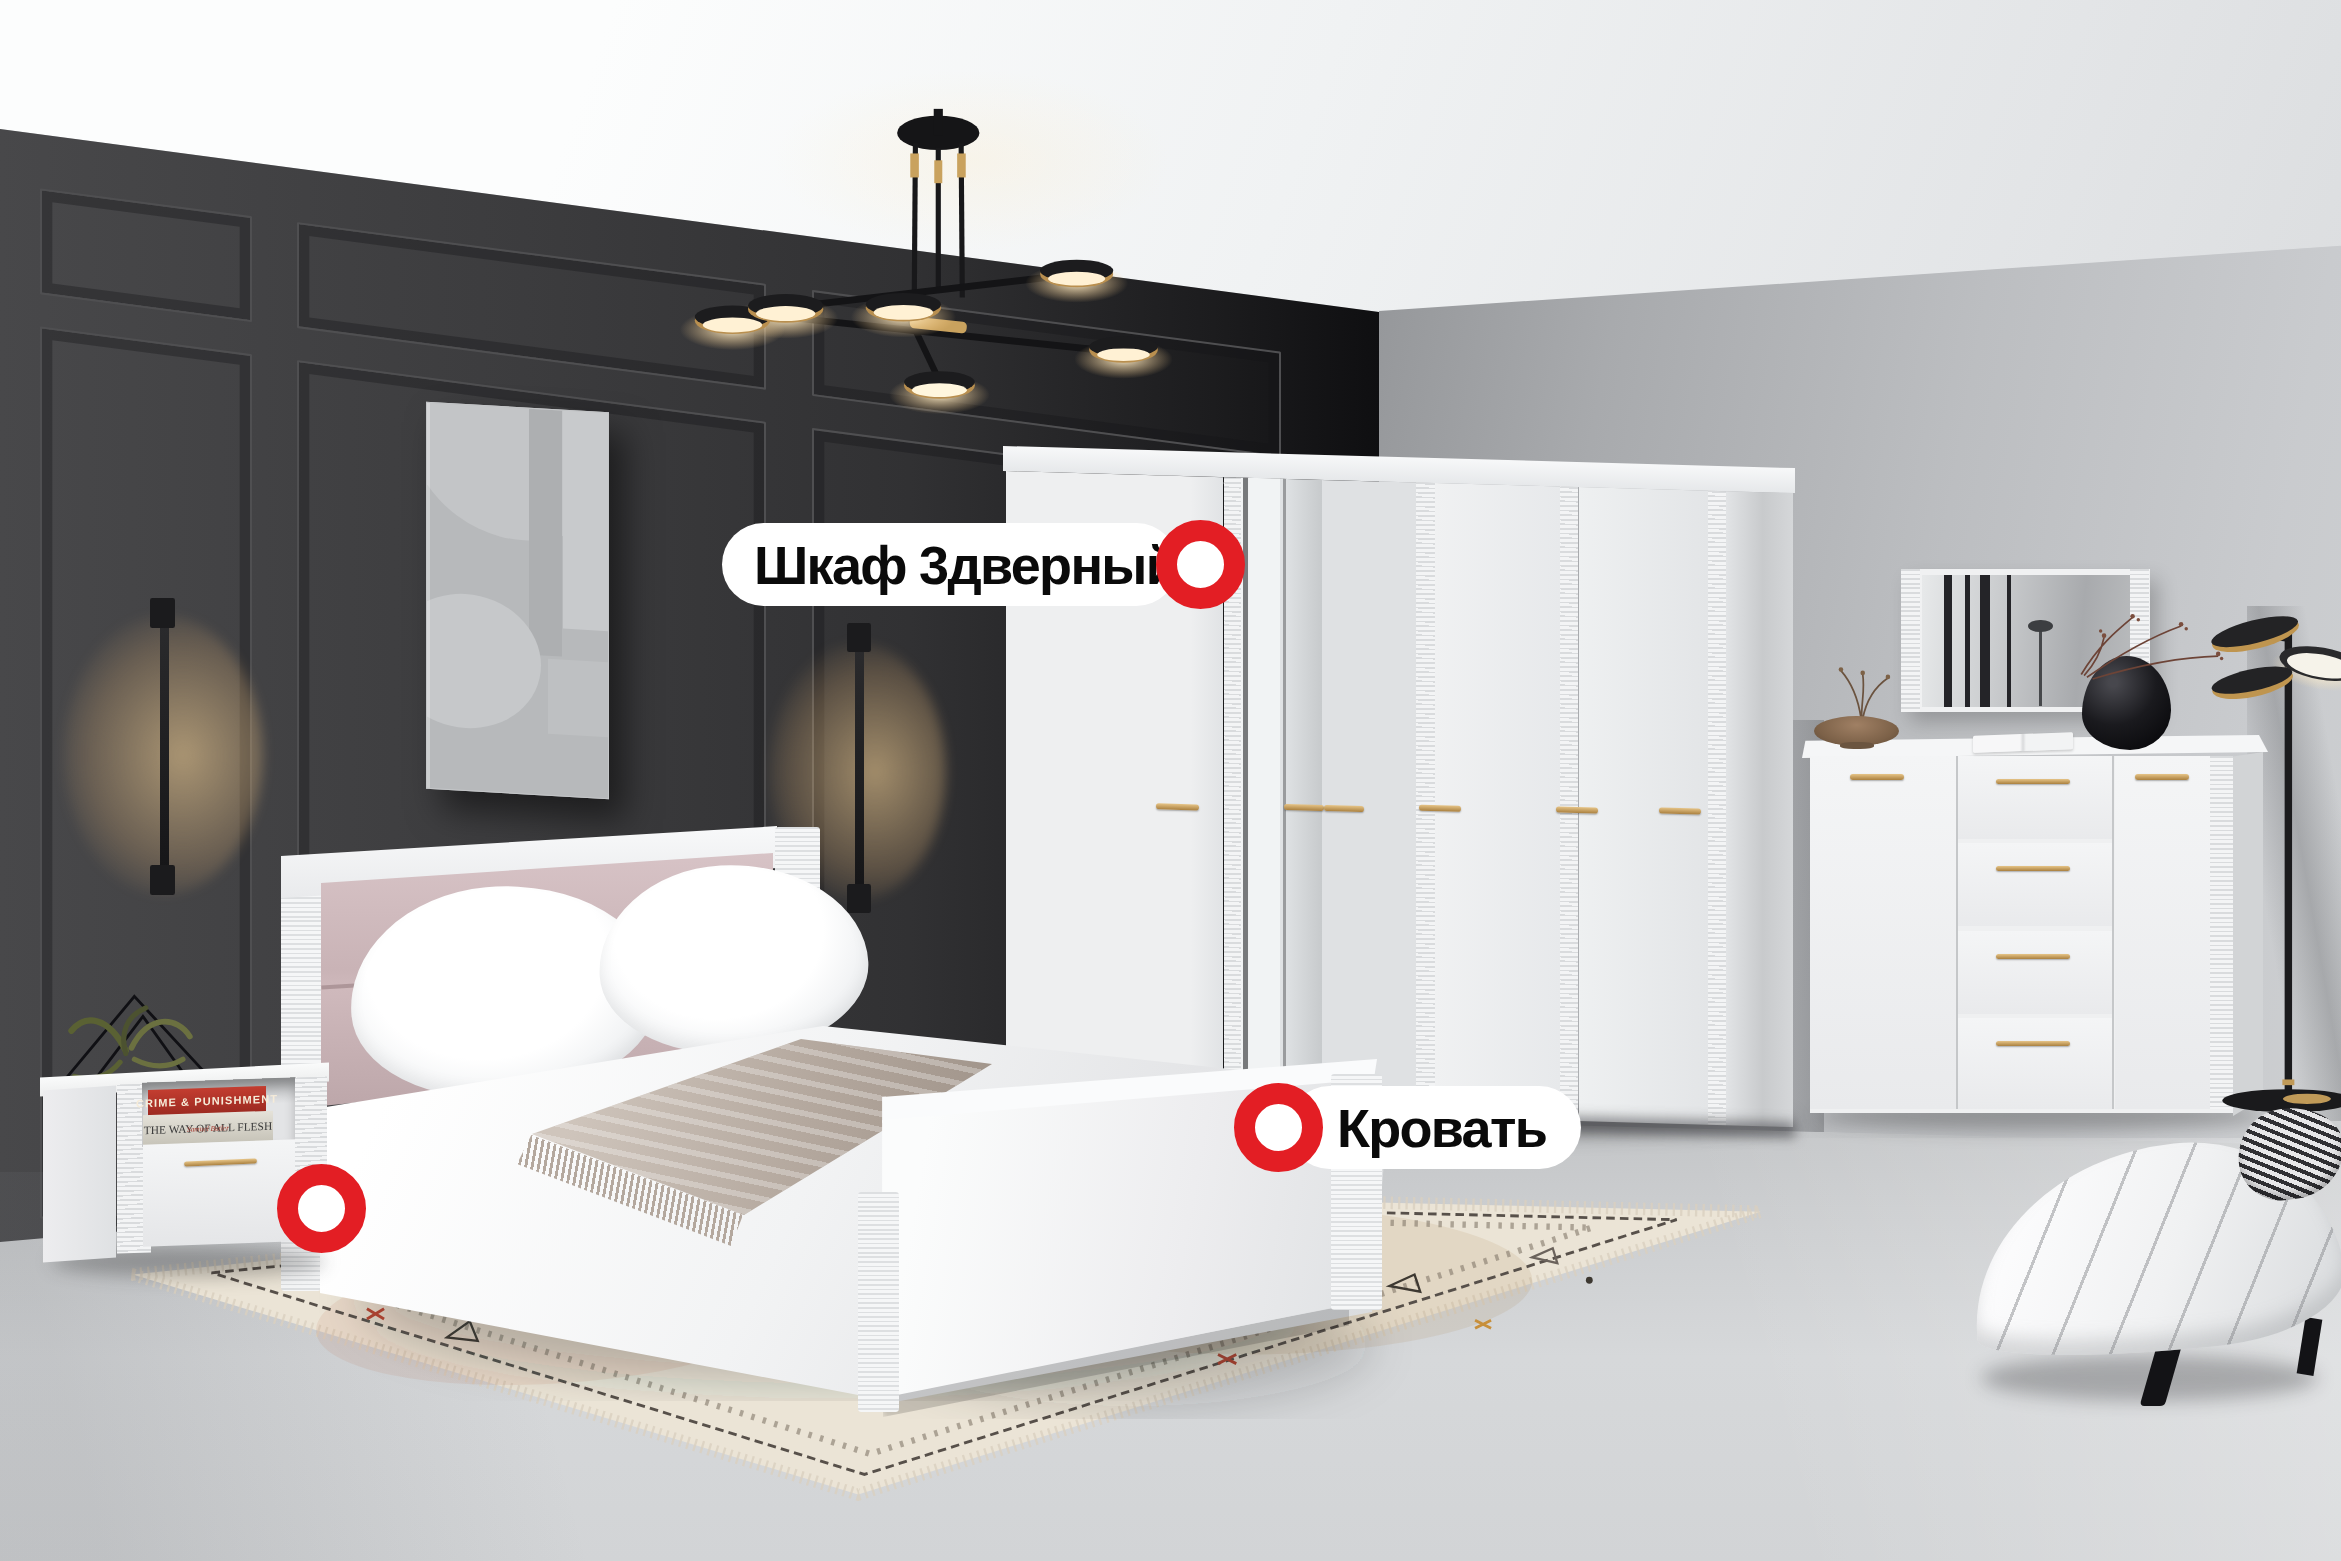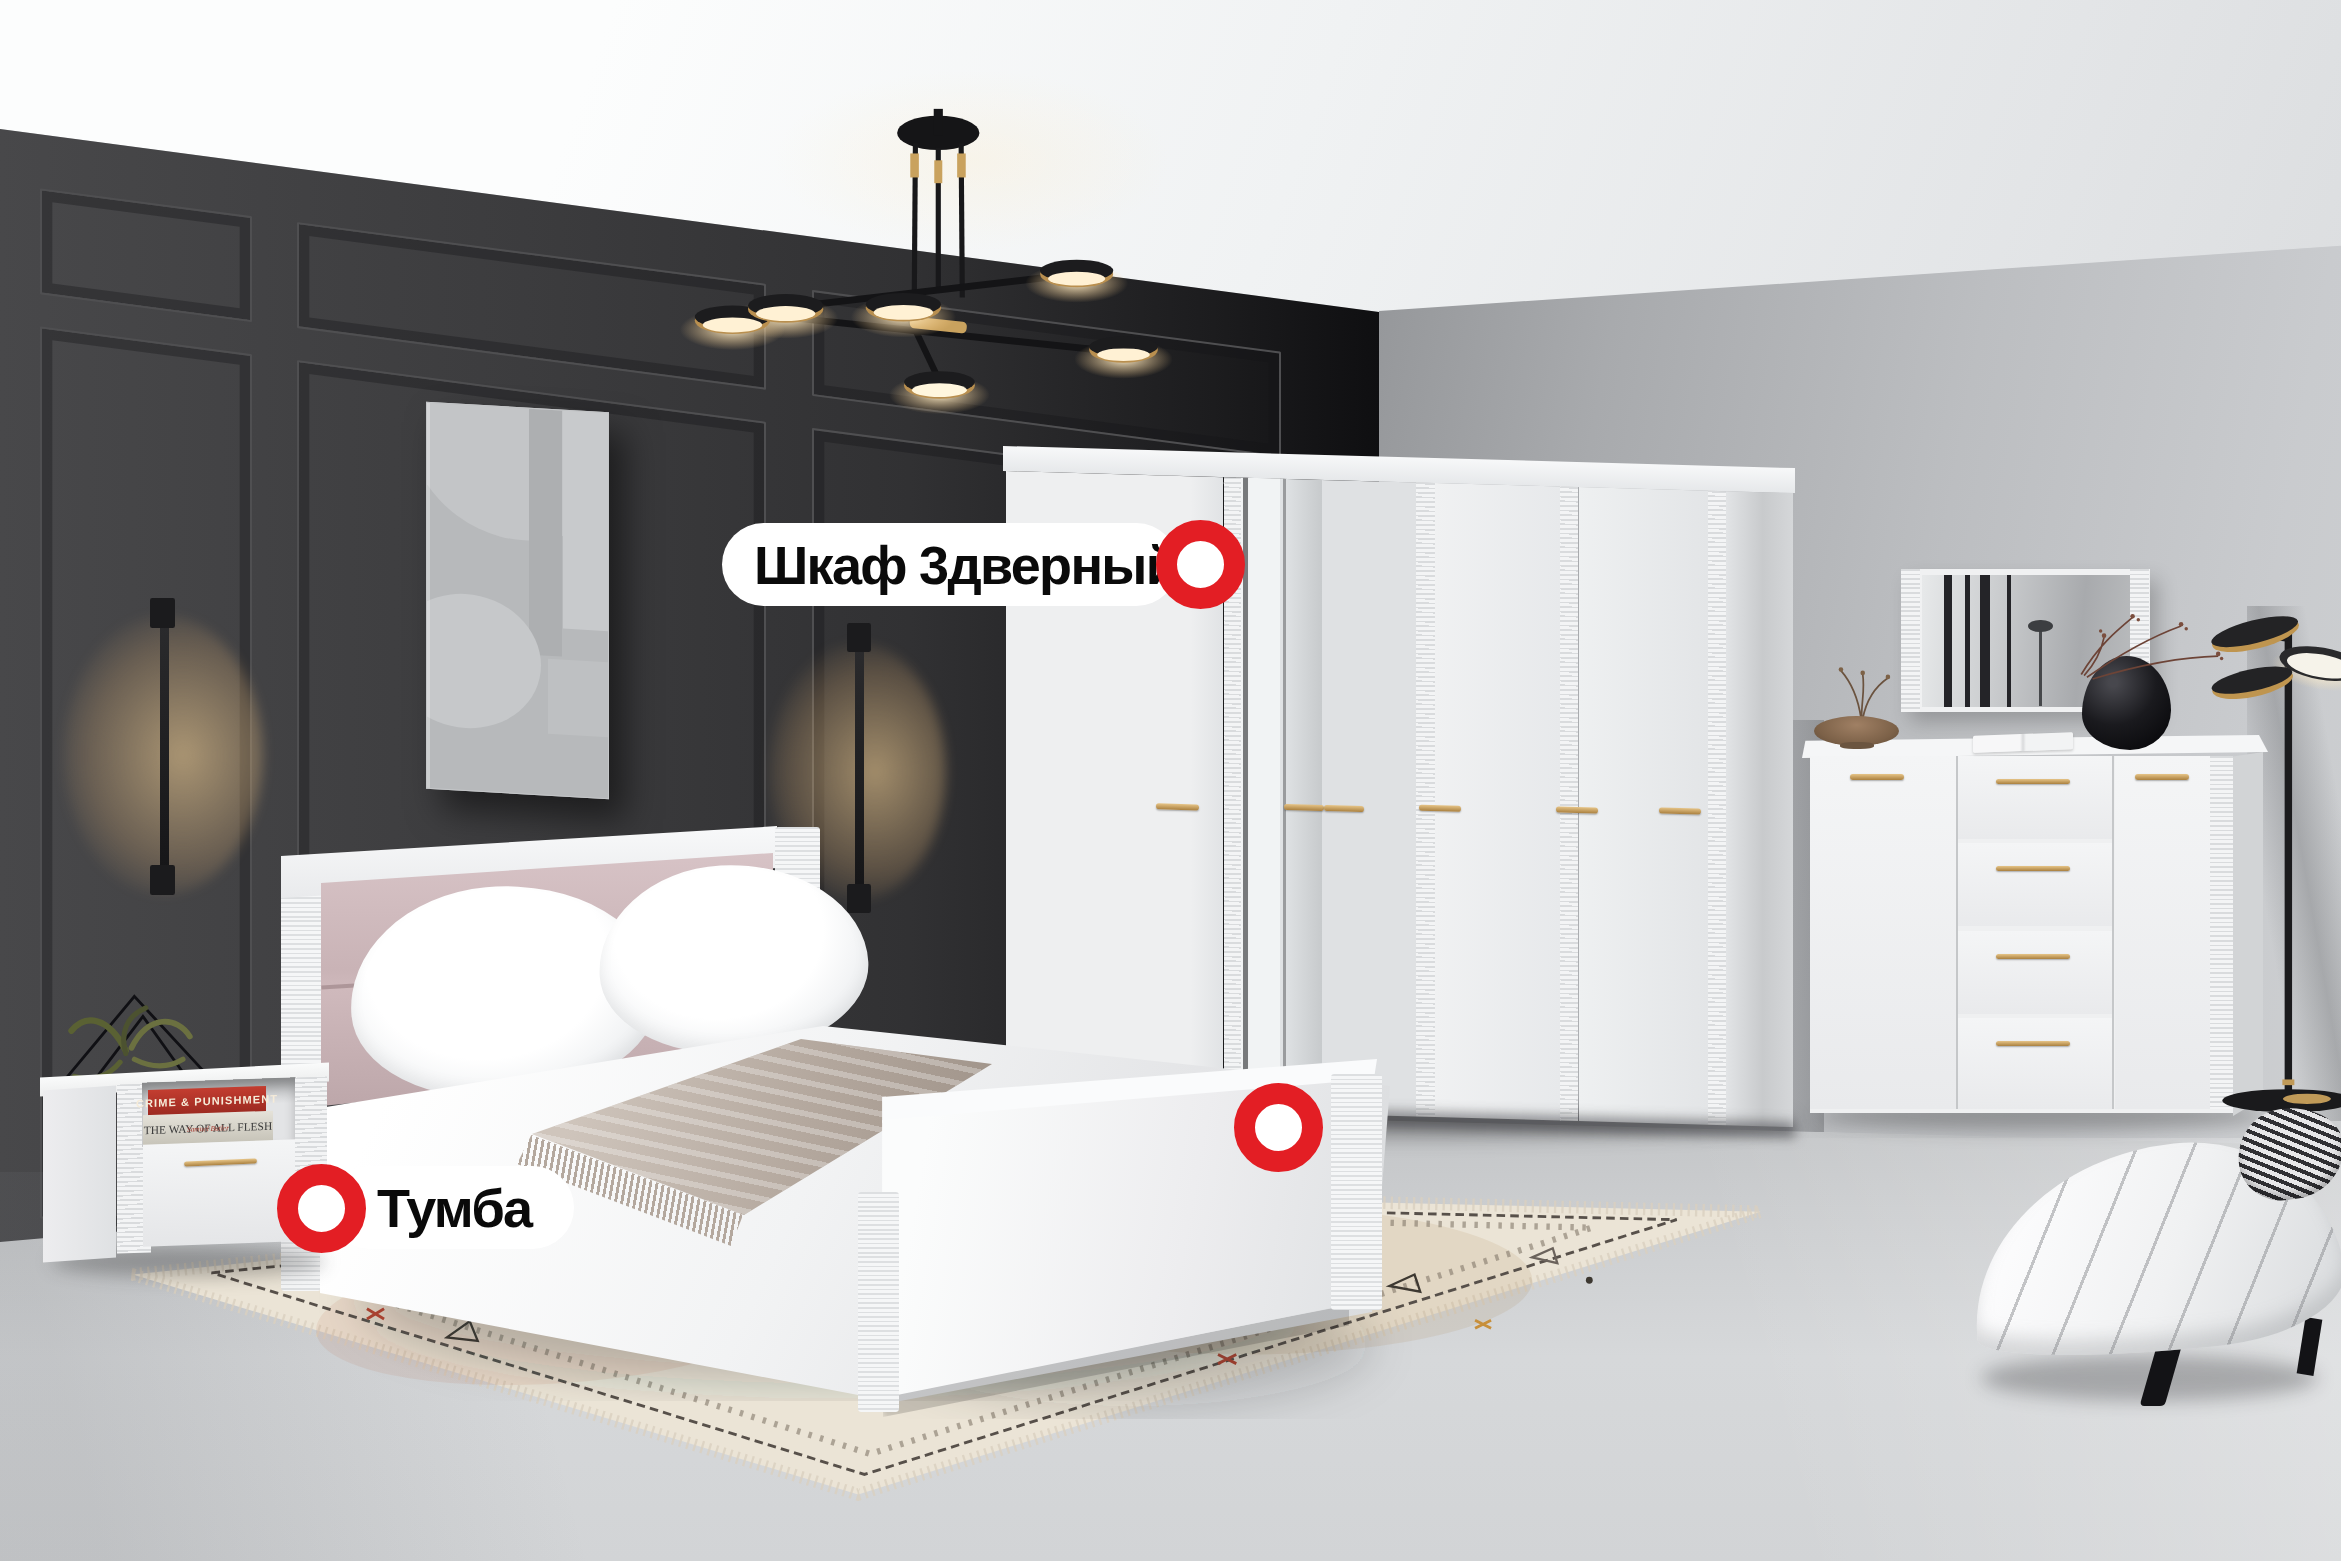--- a/index.html
+++ b/index.html
@@ -436,21 +436,21 @@
   <div class="chaise-seat">
     <div class="chaise-seams"></div>
   </div>
   <div class="blanket"></div>
 
   <div class="pill" style="left:722px;top:523px;width:456px;padding-left:32px">
     <span>Шкаф 3дверный</span>
   </div>
   <div class="ring" style="left:1156px;top:520px"></div>
 
+  <div class="pill" style="left:1288px;top:1086px;width:293px;padding-left:49px">
+    <span>Кровать</span>
+  </div>
   <div class="ring" style="left:1234px;top:1083px"></div>
 
-  <div class="pill" style="left:329px;top:1166px;width:245px;padding-left:48px">
-    <span>Тумба</span>
-  </div>
   <div class="ring" style="left:277px;top:1164px"></div>
 
 </div>
 
 
 </body></html>

